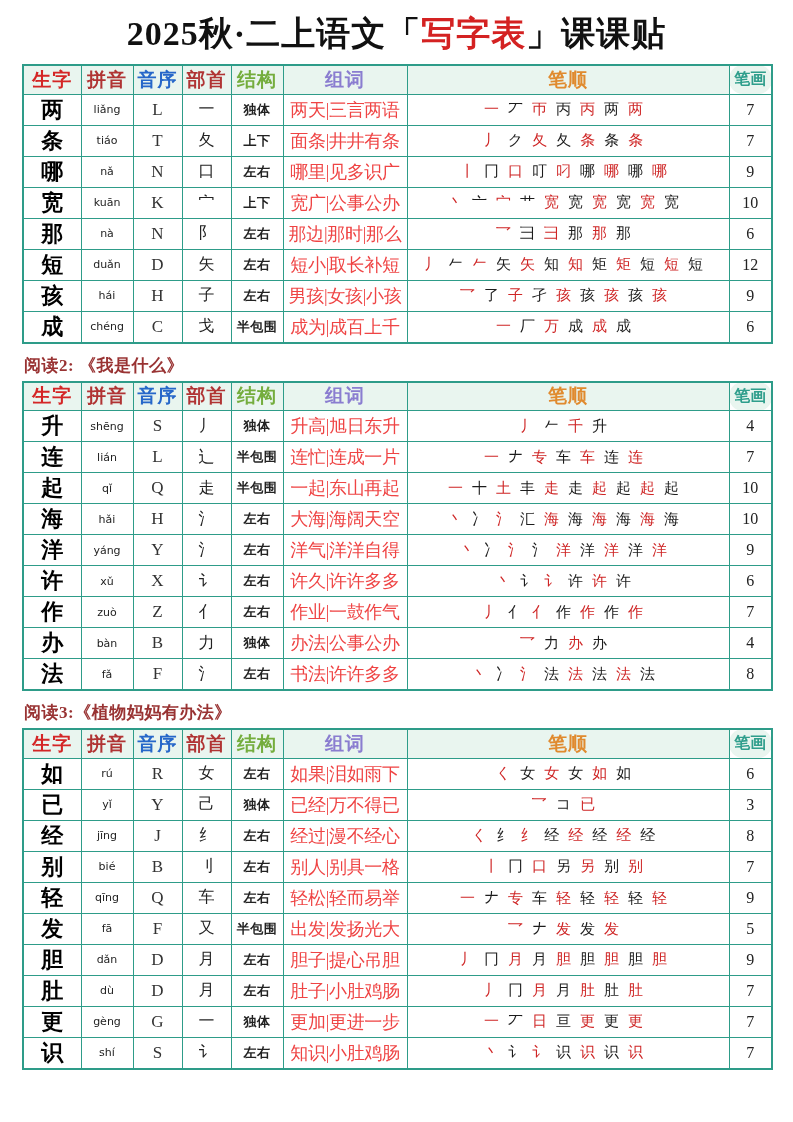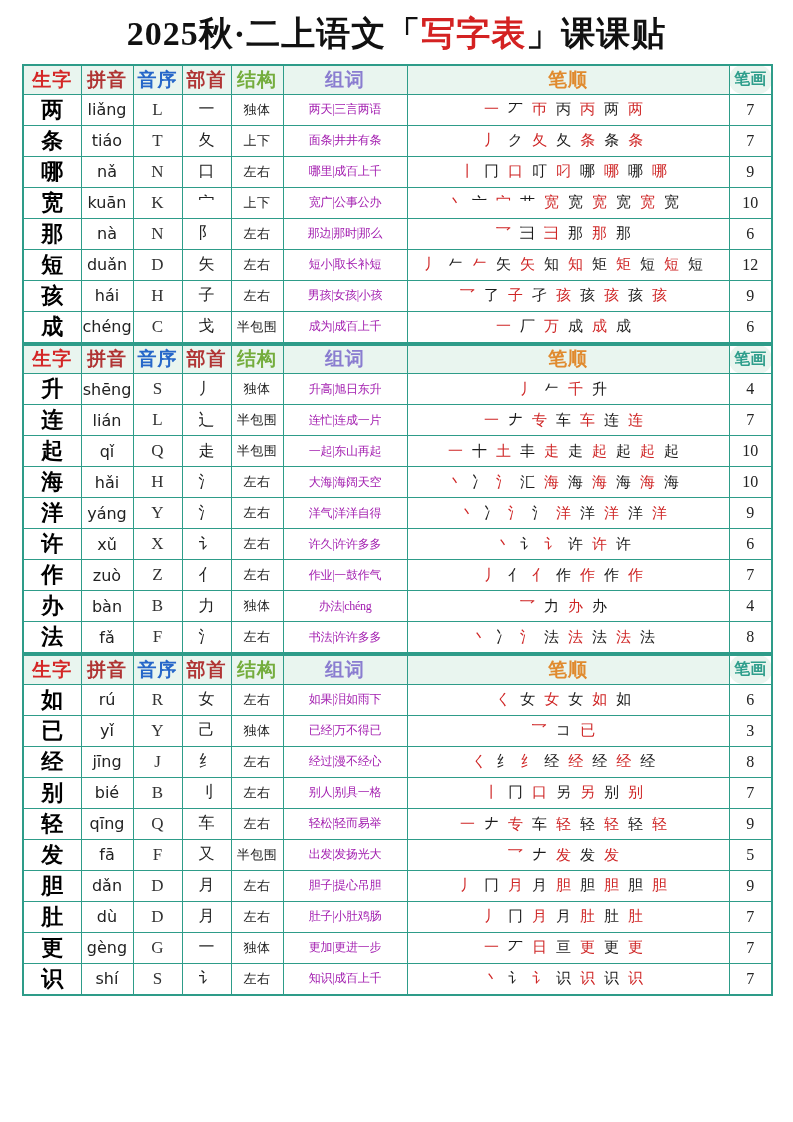--- a/index.html
+++ b/index.html
@@ -26,25 +26,25 @@
     border:1px solid var(--border,#2e9c89); text-align:center; vertical-align:middle;
     height:29px; padding:0; overflow:hidden; white-space:nowrap;
   }
   thead th { background:var(--header-bg,#e9f5ef); font-size:19px; font-weight:700; letter-spacing:1px;margin-top:20px; }
   .h0{color:var(--h0,#d42626);} .h1{color:var(--h1,#b03434);} .h2{color:var(--h2,#2667c9);}
   .h3{color:var(--h3,#b03434);} .h4{color:var(--h4,#74ad3d);} .h5{color:var(--h5,#8a7dd0);}
   .h6{color:var(--h6,#e08a2e);} .h7{color:var(--h7,#2f9e8c); font-size:16px; letter-spacing:0;border-radius:14px;}
   col.c0{width:58px;} col.c1{width:52px;} col.c2{width:49px;} col.c3{width:49px;}
   col.c4{width:52px;} col.c5{width:124px;} col.c6{width:322px;} col.c7{width:43px;}
   td.char   { font-size:22px; font-weight:700; color:#000; }
-  td.pinyin { font-family:"DejaVu Sans","Liberation Sans",sans-serif; font-size:16px; color:#222; }
+  td.pinyin { font-family:"DejaVu Sans","Liberation Sans",sans-serif; font-size:11px; color:#222; }
   td.initial{ font-size:17px; color:#333; }
   td.radical{ font-size:16px; color:#222; }
-  td.structure{ font-size:13px; color:#222; letter-spacing:0.5px; }
-  td.words  { font-size:12px; color:#a21caf; letter-spacing:-0.3px; }
+  td.structure{ font-size:13px; color:#222; letter-spacing:0.5px;font-weight:bold; }
+  td.words  { font-size:18px; color:#ef4444; letter-spacing:-0.3px; }
   td.strokes{ text-align:left; padding-left:7px; font-size:15px; }
   td.strokes .step { display:inline-block; margin-right:9px; }
   td.strokes .step.red { color:var(--sred,#cf2626); }
   td.strokes .step.blk { color:#1c1c1c; }
   td.count  { font-size:16px; color:#222; }
 </style>
 </head>
 <body>
 
 <div class="page">
@@ -95,21 +95,21 @@
               <td class="words">面条|井井有条</td>
               <td class="strokes"><span class="step red">丿</span><span class="step blk">ク</span><span class="step red">夂</span><span class="step blk">夂</span><span class="step red">条</span><span class="step blk">条</span><span class="step red">条</span></td>
               <td class="count">7</td>
             </tr>
             <tr>
               <td class="char">哪</td>
               <td class="pinyin">nǎ</td>
               <td class="initial">N</td>
               <td class="radical">口</td>
               <td class="structure">左右</td>
-              <td class="words">哪里|成百上千</td>
+              <td class="words">哪里|见多识广</td>
               <td class="strokes"><span class="step red">丨</span><span class="step blk">冂</span><span class="step red">口</span><span class="step blk">叮</span><span class="step red">叼</span><span class="step blk">哪</span><span class="step red">哪</span><span class="step blk">哪</span><span class="step red">哪</span></td>
               <td class="count">9</td>
             </tr>
             <tr>
               <td class="char">宽</td>
               <td class="pinyin">kuān</td>
               <td class="initial">K</td>
               <td class="radical">宀</td>
               <td class="structure">上下</td>
               <td class="words">宽广|公事公办</td>
@@ -154,20 +154,21 @@
               <td class="structure">半包围</td>
               <td class="words">成为|成百上千</td>
               <td class="strokes"><span class="step red">一</span><span class="step blk">厂</span><span class="step red">万</span><span class="step blk">成</span><span class="step red">成</span><span class="step blk">成</span></td>
               <td class="count">6</td>
             </tr>
           </tbody>
     </table>
   </section>
 
   <section>
+    <div class="section-label">阅读2: 《我是什么》</div>
     <table class="vocab">
       <colgroup>
         <col class="c0">
             <col class="c1">
             <col class="c2">
             <col class="c3">
         <col class="c4">
             <col class="c5">
             <col class="c6">
             <col class="c7">
@@ -254,39 +255,40 @@
               <td class="words">作业|一鼓作气</td>
               <td class="strokes"><span class="step red">丿</span><span class="step blk">亻</span><span class="step red">亻</span><span class="step blk">作</span><span class="step red">作</span><span class="step blk">作</span><span class="step red">作</span></td>
               <td class="count">7</td>
             </tr>
             <tr>
               <td class="char">办</td>
               <td class="pinyin">bàn</td>
               <td class="initial">B</td>
               <td class="radical">力</td>
               <td class="structure">独体</td>
-              <td class="words">办法|chéng</td>
+              <td class="words">办法|公事公办</td>
               <td class="strokes"><span class="step red">乛</span><span class="step blk">力</span><span class="step red">办</span><span class="step blk">办</span></td>
               <td class="count">4</td>
             </tr>
             <tr>
               <td class="char">法</td>
               <td class="pinyin">fǎ</td>
               <td class="initial">F</td>
               <td class="radical">氵</td>
               <td class="structure">左右</td>
               <td class="words">书法|许许多多</td>
               <td class="strokes"><span class="step red">丶</span><span class="step blk">冫</span><span class="step red">氵</span><span class="step blk">法</span><span class="step red">法</span><span class="step blk">法</span><span class="step red">法</span><span class="step blk">法</span></td>
               <td class="count">8</td>
             </tr>
           </tbody>
     </table>
   </section>
 
   <section>
+    <div class="section-label">阅读3:《植物妈妈有办法》</div>
     <table class="vocab">
       <colgroup>
         <col class="c0">
             <col class="c1">
             <col class="c2">
             <col class="c3">
         <col class="c4">
             <col class="c5">
             <col class="c6">
             <col class="c7">
@@ -393,21 +395,21 @@
               <td class="words">更加|更进一步</td>
               <td class="strokes"><span class="step red">一</span><span class="step blk">丆</span><span class="step red">日</span><span class="step blk">亘</span><span class="step red">更</span><span class="step blk">更</span><span class="step red">更</span></td>
               <td class="count">7</td>
             </tr>
             <tr>
               <td class="char">识</td>
               <td class="pinyin">shí</td>
               <td class="initial">S</td>
               <td class="radical">讠</td>
               <td class="structure">左右</td>
-              <td class="words">知识|成百上千</td>
+              <td class="words">知识|小肚鸡肠</td>
               <td class="strokes"><span class="step red">丶</span><span class="step blk">讠</span><span class="step red">讠</span><span class="step blk">识</span><span class="step red">识</span><span class="step blk">识</span><span class="step red">识</span></td>
               <td class="count">7</td>
             </tr>
           </tbody>
     </table>
   </section>
 </div>
 </div>
 
 </body></html>

